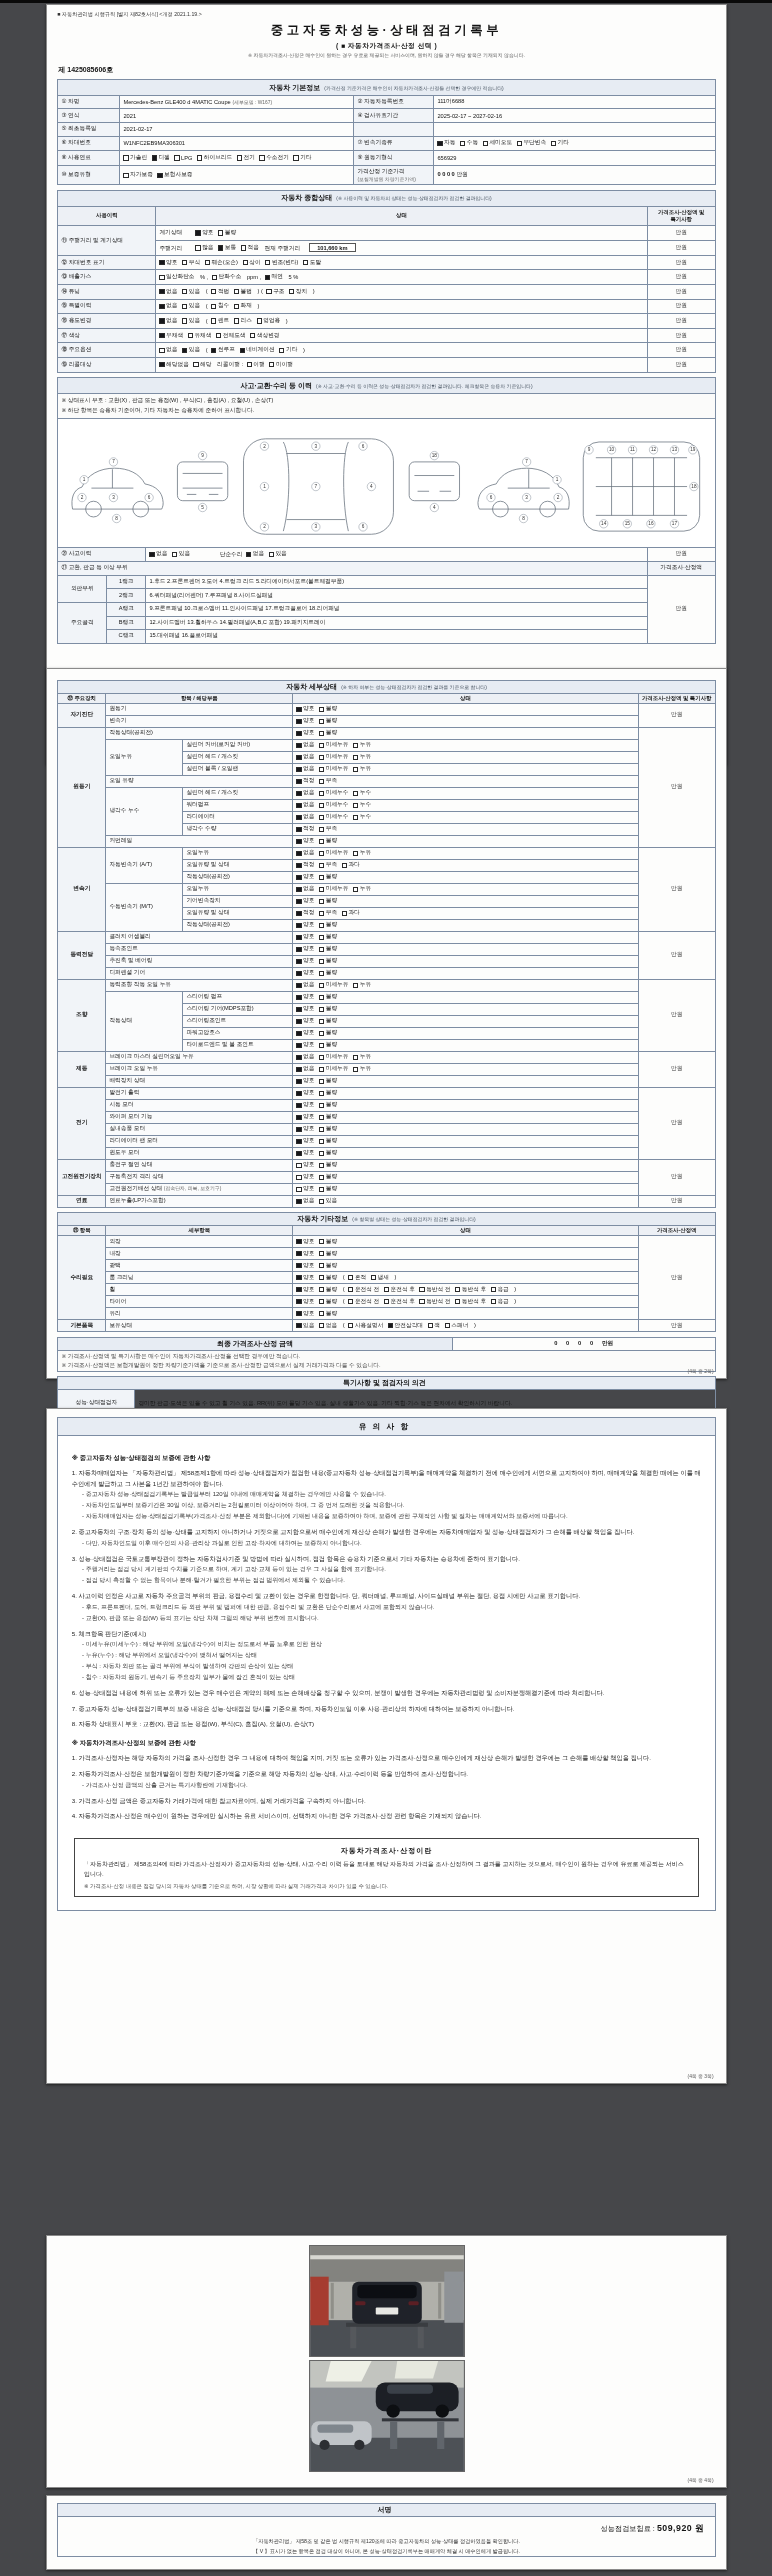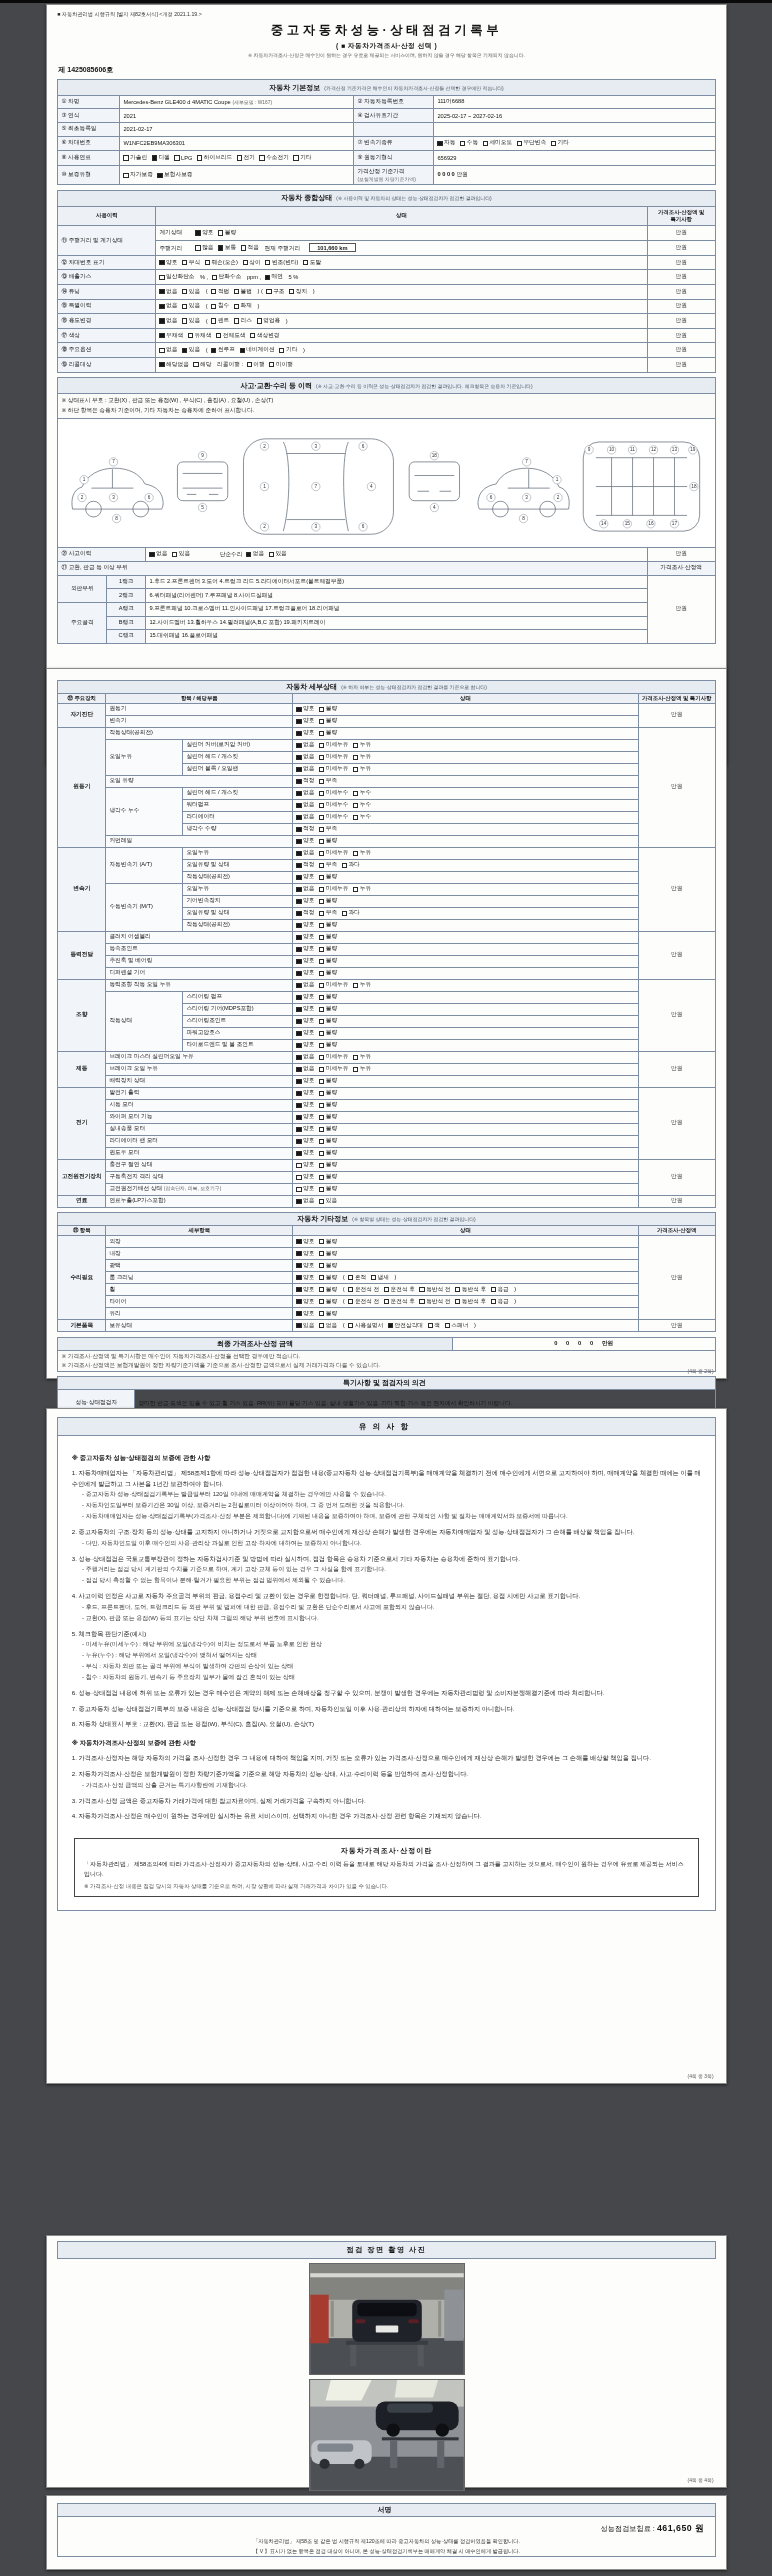--- a/index.html
+++ b/index.html
@@ -1323,21 +1323,20 @@
   <div class="pb-title">자동차가격조사·산정이란</div>
   <div class="pb-text">「자동차관리법」 제58조의4에 따라 가격조사·산정자가 중고자동차의 성능·상태, 사고·수리 이력 등을 토대로 해당 자동차의 가격을 조사·산정하여 그 결과를 고지하는 것으로서, 매수인이 원하는 경우에 유료로 제공되는 서비스입니다.</div>
   <div class="pb-note">※ 가격조사·산정 내용은 점검 당시의 자동차 상태를 기준으로 하며, 시장 상황에 따라 실제 거래가격과 차이가 있을 수 있습니다.</div>
           </div>
         </div>
       </div>
     <div class="pagemark">(4쪽 중 3쪽)</div>
   </div>
 
   <div class="page" id="p4" style="top:2235px;height:253px;padding:5.2px 10.3px;">
-    <div class="photo-title-band">점검 장면 촬영 사진</div>
     <svg class="photo-frame" viewBox="0 0 300 215" xmlns="http://www.w3.org/2000/svg">
       <rect width="300" height="215" fill="#9a9a96"></rect>
       <rect width="300" height="70" fill="#83837f"></rect>
       <rect y="18" width="300" height="8" fill="#d8d8d2"></rect>
       <rect y="70" width="300" height="75" fill="#b0b0aa"></rect>
       <rect x="40" y="72" width="6" height="70" fill="#8f8f89"></rect>
       <rect x="250" y="72" width="6" height="70" fill="#8f8f89"></rect>
       <rect y="145" width="300" height="70" fill="#4b4f54"></rect>
       <rect x="0" y="60" width="36" height="95" fill="#a63c30"></rect>
       <rect x="262" y="50" width="38" height="100" fill="#8e9296"></rect>
@@ -1373,21 +1372,21 @@
 
   <div class="page" id="p5" style="top:2495px;height:75px;">
     <div id="sign-slot">
         <table class="tbl" style="margin-top:1px">
   <tbody>
             <tr>
               <td class="sec" colspan="1"><span class="sec-t">서명</span><span class="sec-n"></span></td>
             </tr>
   <tr>
               <td class="sign-body">
-    <div class="fee"><span>성능점검보험료 :</span> <b>461,650 원</b></div>
+    <div class="fee"><span>성능점검보험료 :</span> <b>509,920 원</b></div>
     <div class="sign-line">「자동차관리법」 제58조 및 같은 법 시행규칙 제120조에 따라 중고자동차의 성능·상태를 점검하였음을 확인합니다.</div>
     <div class="sign-line">【 V 】표시가 없는 항목은 점검 대상이 아니며, 본 성능·상태점검기록부는 매매계약 체결 시 매수인에게 발급됩니다.</div>
   </td>
             </tr>
           </tbody>
         </table>
       </div>
   </div>
 </div>
 

